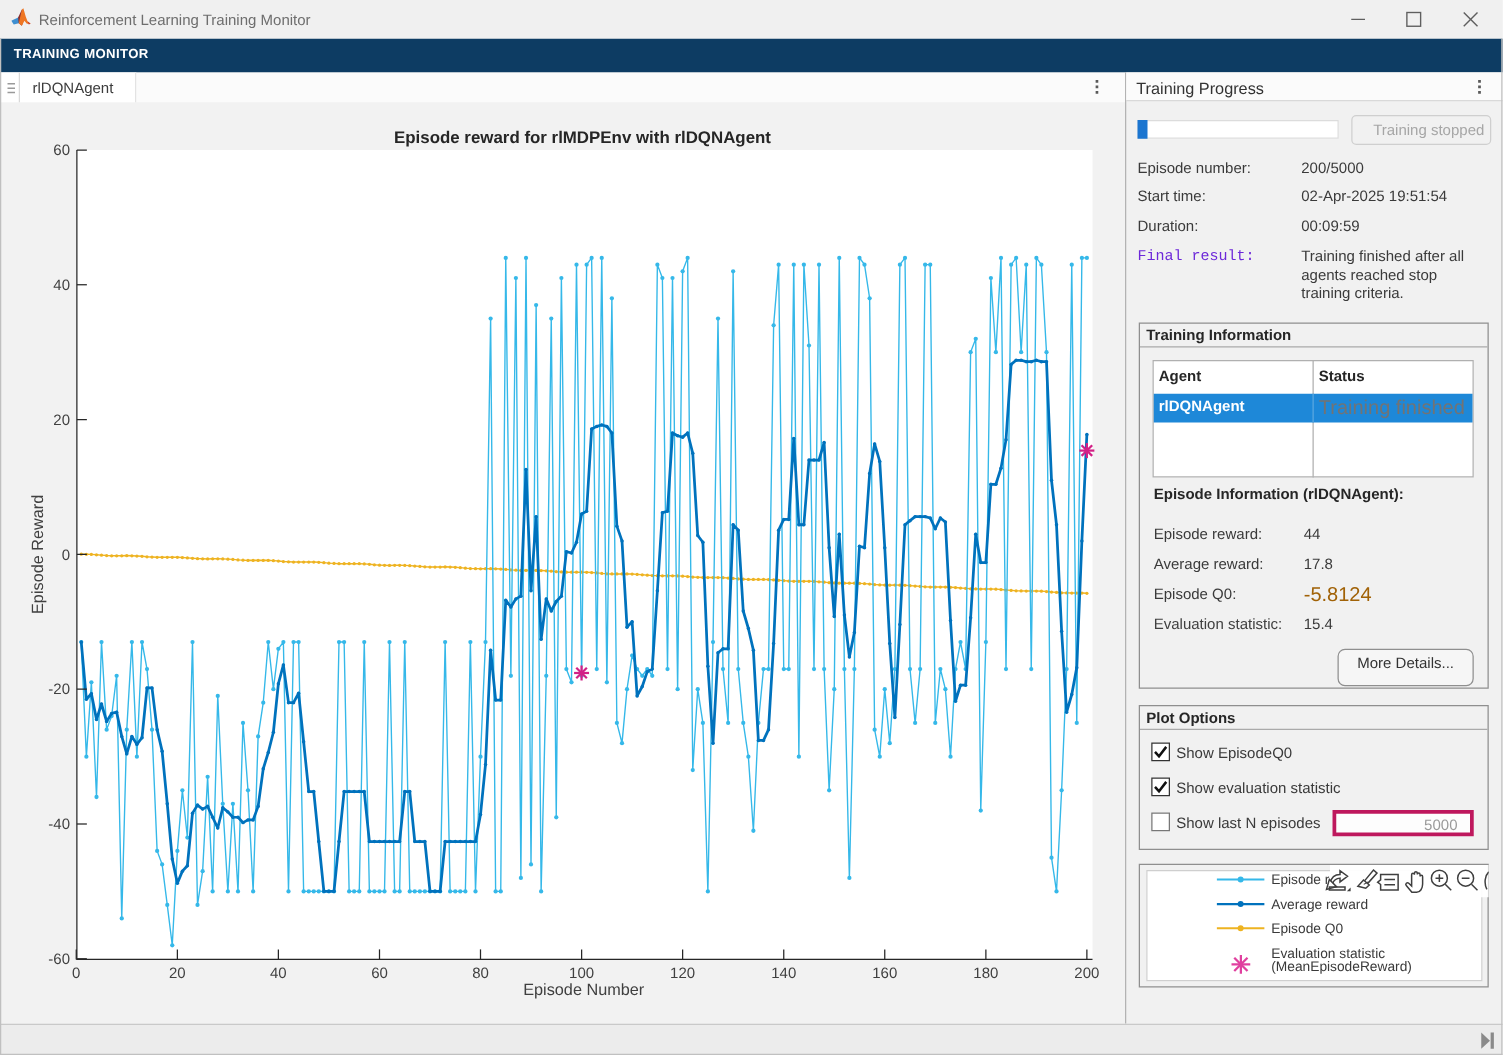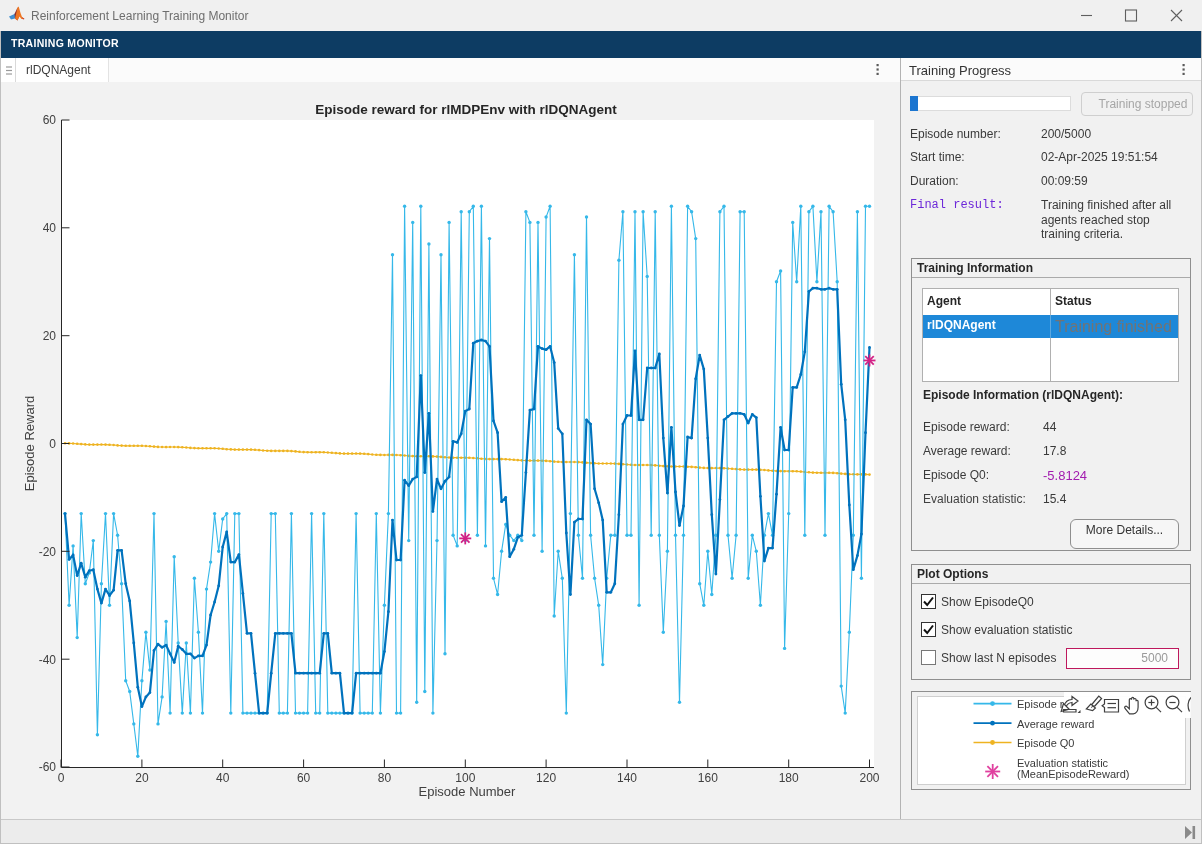--- a/index.html
+++ b/index.html
@@ -733,41 +733,41 @@
 <div class="abs" style="left:1055px;top:294px;font-size:12px;font-weight:bold;color:#262626;">Status</div>
 <div class="abs" style="left:1050px;top:315px;width:1px;height:23px;background:#5aa7e0;"></div>
 <div class="abs" style="left:927px;top:318px;font-size:12px;font-weight:bold;color:#fff;">rlDQNAgent</div>
 <div class="abs" style="left:1055px;top:318px;font-size:16px;font-weight:normal;color:#737373;">Training finished</div>
 <div class="abs" style="left:923px;top:388px;font-size:12px;font-weight:bold;color:#262626;">Episode Information (rlDQNAgent):</div>
 <div class="abs" style="left:923px;top:420px;font-size:12px;color:#3a3a3a;">Episode reward:</div>
 <div class="abs" style="left:1043px;top:420px;font-size:12px;color:#3a3a3a;">44</div>
 <div class="abs" style="left:923px;top:444px;font-size:12px;color:#3a3a3a;">Average reward:</div>
 <div class="abs" style="left:1043px;top:444px;font-size:12px;color:#3a3a3a;">17.8</div>
 <div class="abs" style="left:923px;top:468px;font-size:12px;color:#3a3a3a;">Episode Q0:</div>
-<div class="abs" style="left:1043px;top:468px;font-size:13px;color:#a21caf;">-5.8124</div>
+<div class="abs" style="left:1043px;top:468px;font-size:16px;color:#a16207;">-5.8124</div>
 <div class="abs" style="left:923px;top:492px;font-size:12px;color:#404040;">Evaluation statistic:</div>
 <div class="abs" style="left:1043px;top:492px;font-size:12px;color:#3a3a3a;">15.4</div>
 <div class="abs" style="left:1070px;top:519px;width:109px;height:30px;border:1px solid #8f8f8f;border-radius:6px;font-size:12px;color:#333;text-align:center;line-height:21px;background:#f6f6f6;">More Details...</div>
 
 <div class="abs" style="left:911px;top:564px;width:280px;height:116px;border:1px solid #8f8f8f;"></div>
 <div class="abs" style="left:917px;top:567px;font-size:12px;font-weight:bold;color:#262626;">Plot Options</div>
 <div class="abs" style="left:912px;top:583px;width:278px;height:1px;background:#aaa;"></div>
 <div class="abs" style="left:921px;top:594px;width:15px;height:15px;background:#fff;border:1.5px solid #333;"></div>
 <svg class="abs" style="left:921px;top:594px;" width="15" height="15">
     <path d="M3,7.5 L6.2,11 L12,3.5" stroke="#111" stroke-width="2" fill="none"></path>
   </svg>
 <div class="abs" style="left:941px;top:595px;font-size:12px;color:#3a3a3a;">Show EpisodeQ0</div>
 <div class="abs" style="left:921px;top:622px;width:15px;height:15px;background:#fff;border:1.5px solid #333;"></div>
 <svg class="abs" style="left:921px;top:622px;" width="15" height="15">
     <path d="M3,7.5 L6.2,11 L12,3.5" stroke="#111" stroke-width="2" fill="none"></path>
   </svg>
 <div class="abs" style="left:941px;top:623px;font-size:12px;color:#3a3a3a;">Show evaluation statistic</div>
 <div class="abs" style="left:921px;top:650px;width:15px;height:15px;background:#fff;border:1.5px solid #777;"></div>
 <div class="abs" style="left:941px;top:651px;font-size:12px;color:#3a3a3a;">Show last N episodes</div>
-<div class="abs" style="left:1066px;top:648px;width:113px;height:21px;background:#fdfdfd;border:1px solid #be185d;font-size:12px;color:#9a9a9a;text-align:right;padding-right:10px;line-height:19px;">5000</div>
+<div class="abs" style="left:1066px;top:648px;width:113px;height:21px;background:#fdfdfd;border:3px solid #be185d;font-size:12px;color:#9a9a9a;text-align:right;padding-right:10px;line-height:19px;">5000</div>
 
 <div class="abs" style="left:911px;top:691px;width:280px;height:99px;border:1px solid #8f8f8f;background:#f1f1f1;"></div>
 <div class="abs" style="left:917px;top:696px;width:269px;height:89px;background:#fff;border:1px solid #cfcfcf;"></div>
 <svg width="302" height="110" viewBox="0 0 302 110" style="position:absolute;left:900px;top:685px;" font-family="Liberation Sans, sans-serif">
     <line x1="73.5" y1="18.6" x2="111.5" y2="18.6" stroke="#35b8e9" stroke-width="1.6"></line>
     <circle cx="92.5" cy="18.6" r="2.4" fill="#35b8e9"></circle>
     <line x1="73.5" y1="38.2" x2="111.5" y2="38.2" stroke="#0072bd" stroke-width="1.8"></line>
     <circle cx="92.5" cy="38.2" r="2.4" fill="#0072bd"></circle>
     <line x1="73.5" y1="57.5" x2="111.5" y2="57.5" stroke="#eeb321" stroke-width="1.6"></line>
     <circle cx="92.5" cy="57.5" r="2.4" fill="#eeb321"></circle>

